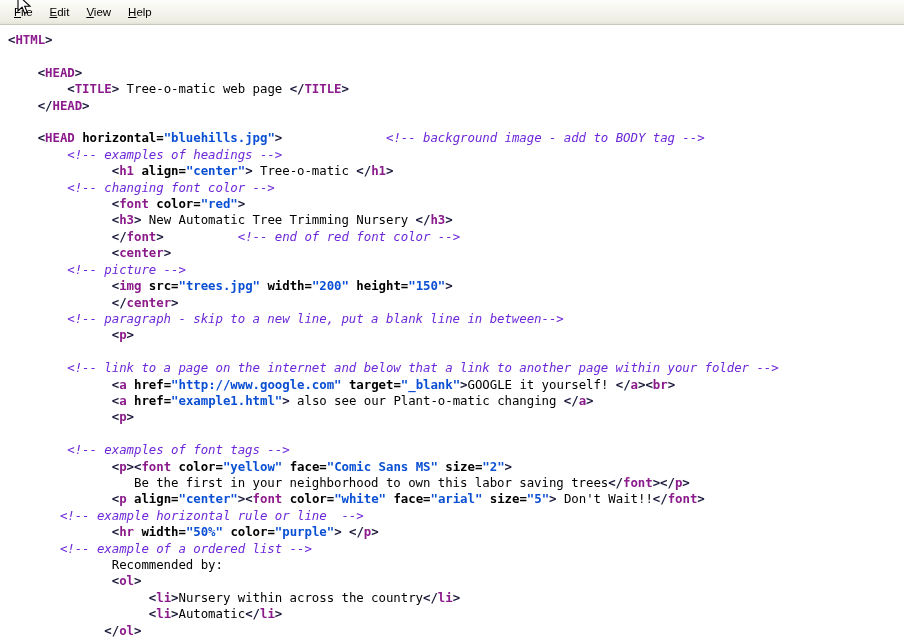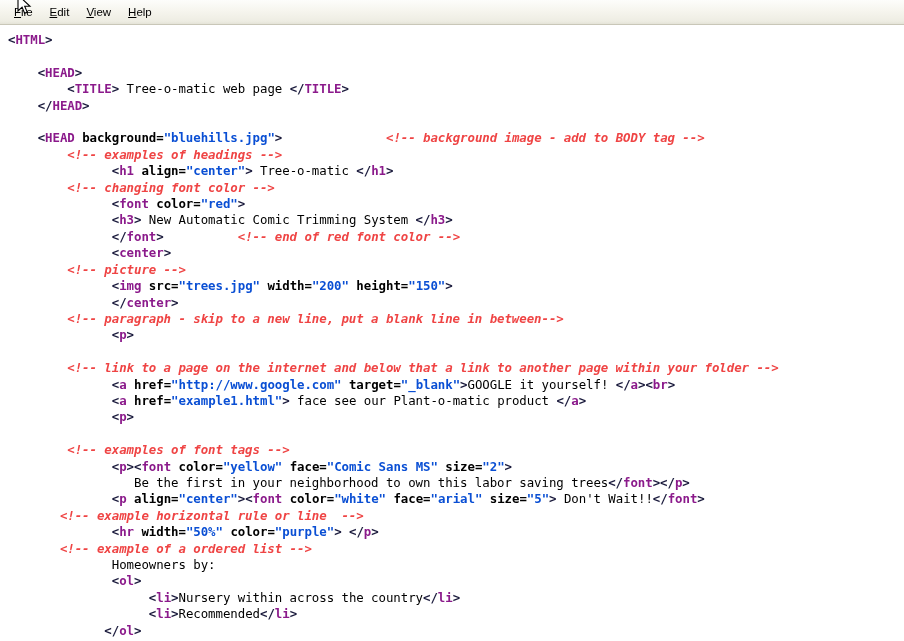--- a/index.html
+++ b/index.html
@@ -64,21 +64,21 @@
     letter-spacing: -0.05px;
     color: #000000;
     white-space: pre;
     font-weight: normal;
   }
   
   .br   { color: #1a1a3c; font-weight: bold; }          
   .tag  { color: #8b1a8b; font-weight: bold; text-align: center; }          
   .attr { color: #000000; font-weight: bold; }          
   .val  { color: #0a4fd4; font-weight: bold; }          
-  .cmt  { color: #ef4444; font-style: italic; font-weight: bold; }         
+  .cmt  { color: #6d28d9; font-style: italic; }         
   .txt  { color: #000000; font-weight: normal; }        
 </style>
 </head>
 <body>
 
 <div id="menubar">
   <div class="menu-item"><span class="acc">F</span><span>ile</span></div>
   <div class="menu-item"><span class="acc">E</span><span>dit</span></div>
   <div class="menu-item"><span class="acc">V</span><span>iew</span></div>
   <div class="menu-item"><span class="acc">H</span><span>elp</span></div>
@@ -88,48 +88,48 @@
   </svg>
 </div>
 
 <div id="code">
   <pre id="code-text"><span><span class="br">&lt;</span><span class="tag">HTML</span><span class="br">&gt;</span></span>
 <span></span>
 <span><span class="txt">    </span><span class="br">&lt;</span><span class="tag">HEAD</span><span class="br">&gt;</span></span>
 <span><span class="txt">        </span><span class="br">&lt;</span><span class="tag">TITLE</span><span class="br">&gt;</span><span class="txt"> Tree-o-matic web page </span><span class="br">&lt;/</span><span class="tag">TITLE</span><span class="br">&gt;</span></span>
 <span><span class="txt">    </span><span class="br">&lt;/</span><span class="tag">HEAD</span><span class="br">&gt;</span></span>
 <span></span>
-<span><span class="txt">    </span><span class="br">&lt;</span><span class="tag">HEAD</span><span class="txt"> </span><span class="attr">background=</span><span class="val">"bluehills.jpg"</span><span class="br">&gt;</span><span class="txt">              </span><span class="cmt">&lt;!-- background image - add to BODY tag --&gt;</span></span>
+<span><span class="txt">    </span><span class="br">&lt;</span><span class="tag">HEAD</span><span class="txt"> </span><span class="attr">horizontal=</span><span class="val">"bluehills.jpg"</span><span class="br">&gt;</span><span class="txt">              </span><span class="cmt">&lt;!-- background image - add to BODY tag --&gt;</span></span>
 <span><span class="txt">        </span><span class="cmt">&lt;!-- examples of headings --&gt;</span></span>
 <span><span class="txt">              </span><span class="br">&lt;</span><span class="tag">h1</span><span class="txt"> </span><span class="attr">align=</span><span class="val">"center"</span><span class="br">&gt;</span><span class="txt"> Tree-o-matic </span><span class="br">&lt;/</span><span class="tag">h1</span><span class="br">&gt;</span></span>
 <span><span class="txt">        </span><span class="cmt">&lt;!-- changing font color --&gt;</span></span>
 <span><span class="txt">              </span><span class="br">&lt;</span><span class="tag">font</span><span class="txt"> </span><span class="attr">color=</span><span class="val">"red"</span><span class="br">&gt;</span></span>
-<span><span class="txt">              </span><span class="br">&lt;</span><span class="tag">h3</span><span class="br">&gt;</span><span class="txt"> New Automatic Comic Trimming System </span><span class="br">&lt;/</span><span class="tag">h3</span><span class="br">&gt;</span></span>
+<span><span class="txt">              </span><span class="br">&lt;</span><span class="tag">h3</span><span class="br">&gt;</span><span class="txt"> New Automatic Tree Trimming Nursery </span><span class="br">&lt;/</span><span class="tag">h3</span><span class="br">&gt;</span></span>
 <span><span class="txt">              </span><span class="br">&lt;/</span><span class="tag">font</span><span class="br">&gt;</span><span class="txt">          </span><span class="cmt">&lt;!-- end of red font color --&gt;</span></span>
 <span><span class="txt">              </span><span class="br">&lt;</span><span class="tag">center</span><span class="br">&gt;</span></span>
 <span><span class="txt">        </span><span class="cmt">&lt;!-- picture --&gt;</span></span>
 <span><span class="txt">              </span><span class="br">&lt;</span><span class="tag">img</span><span class="txt"> </span><span class="attr">src=</span><span class="val">"trees.jpg"</span><span class="txt"> </span><span class="attr">width=</span><span class="val">"200"</span><span class="txt"> </span><span class="attr">height=</span><span class="val">"150"</span><span class="br">&gt;</span></span>
 <span><span class="txt">              </span><span class="br">&lt;/</span><span class="tag">center</span><span class="br">&gt;</span></span>
 <span><span class="txt">        </span><span class="cmt">&lt;!-- paragraph - skip to a new line, put a blank line in between--&gt;</span></span>
 <span><span class="txt">              </span><span class="br">&lt;</span><span class="tag">p</span><span class="br">&gt;</span></span>
 <span></span>
 <span><span class="txt">        </span><span class="cmt">&lt;!-- link to a page on the internet and below that a link to another page within your folder --&gt;</span></span>
 <span><span class="txt">              </span><span class="br">&lt;</span><span class="tag">a</span><span class="txt"> </span><span class="attr">href=</span><span class="val">"http://www.google.com"</span><span class="txt"> </span><span class="attr">target=</span><span class="val">"_blank"</span><span class="br">&gt;</span><span class="txt">GOOGLE it yourself! </span><span class="br">&lt;/</span><span class="tag">a</span><span class="br">&gt;&lt;</span><span class="tag">br</span><span class="br">&gt;</span></span>
-<span><span class="txt">              </span><span class="br">&lt;</span><span class="tag">a</span><span class="txt"> </span><span class="attr">href=</span><span class="val">"example1.html"</span><span class="br">&gt;</span><span class="txt"> face see our Plant-o-matic product </span><span class="br">&lt;/</span><span class="tag">a</span><span class="br">&gt;</span></span>
+<span><span class="txt">              </span><span class="br">&lt;</span><span class="tag">a</span><span class="txt"> </span><span class="attr">href=</span><span class="val">"example1.html"</span><span class="br">&gt;</span><span class="txt"> also see our Plant-o-matic changing </span><span class="br">&lt;/</span><span class="tag">a</span><span class="br">&gt;</span></span>
 <span><span class="txt">              </span><span class="br">&lt;</span><span class="tag">p</span><span class="br">&gt;</span></span>
 <span></span>
 <span><span class="txt">        </span><span class="cmt">&lt;!-- examples of font tags --&gt;</span></span>
 <span><span class="txt">              </span><span class="br">&lt;</span><span class="tag">p</span><span class="br">&gt;&lt;</span><span class="tag">font</span><span class="txt"> </span><span class="attr">color=</span><span class="val">"yellow"</span><span class="txt"> </span><span class="attr">face=</span><span class="val">"Comic Sans MS"</span><span class="txt"> </span><span class="attr">size=</span><span class="val">"2"</span><span class="br">&gt;</span></span>
 <span><span class="txt">                 </span><span class="txt">Be the first in your neighborhood to own this labor saving trees</span><span class="br">&lt;/</span><span class="tag">font</span><span class="br">&gt;&lt;/</span><span class="tag">p</span><span class="br">&gt;</span></span>
 <span><span class="txt">              </span><span class="br">&lt;</span><span class="tag">p</span><span class="txt"> </span><span class="attr">align=</span><span class="val">"center"</span><span class="br">&gt;&lt;</span><span class="tag">font</span><span class="txt"> </span><span class="attr">color=</span><span class="val">"white"</span><span class="txt"> </span><span class="attr">face=</span><span class="val">"arial"</span><span class="txt"> </span><span class="attr">size=</span><span class="val">"5"</span><span class="br">&gt;</span><span class="txt"> Don't Wait!!</span><span class="br">&lt;/</span><span class="tag">font</span><span class="br">&gt;</span></span>
 <span><span class="txt">       </span><span class="cmt">&lt;!-- example horizontal rule or line  --&gt;</span></span>
 <span><span class="txt">              </span><span class="br">&lt;</span><span class="tag">hr</span><span class="txt"> </span><span class="attr">width=</span><span class="val">"50%"</span><span class="txt"> </span><span class="attr">color=</span><span class="val">"purple"</span><span class="br">&gt;</span><span class="txt"> </span><span class="br">&lt;/</span><span class="tag">p</span><span class="br">&gt;</span></span>
 <span><span class="txt">       </span><span class="cmt">&lt;!-- example of a ordered list --&gt;</span></span>
-<span><span class="txt">              </span><span class="txt">Homeowners by:</span></span>
+<span><span class="txt">              </span><span class="txt">Recommended by:</span></span>
 <span><span class="txt">              </span><span class="br">&lt;</span><span class="tag">ol</span><span class="br">&gt;</span></span>
 <span><span class="txt">                   </span><span class="br">&lt;</span><span class="tag">li</span><span class="br">&gt;</span><span class="txt">Nursery within across the country</span><span class="br">&lt;/</span><span class="tag">li</span><span class="br">&gt;</span></span>
-<span><span class="txt">                   </span><span class="br">&lt;</span><span class="tag">li</span><span class="br">&gt;</span><span class="txt">Recommended</span><span class="br">&lt;/</span><span class="tag">li</span><span class="br">&gt;</span></span>
+<span><span class="txt">                   </span><span class="br">&lt;</span><span class="tag">li</span><span class="br">&gt;</span><span class="txt">Automatic</span><span class="br">&lt;/</span><span class="tag">li</span><span class="br">&gt;</span></span>
 <span><span class="txt">             </span><span class="br">&lt;/</span><span class="tag">ol</span><span class="br">&gt;</span></span>
 <span></span>
 <span></span>
 
 </pre>
 </div>
 
 </body></html>

